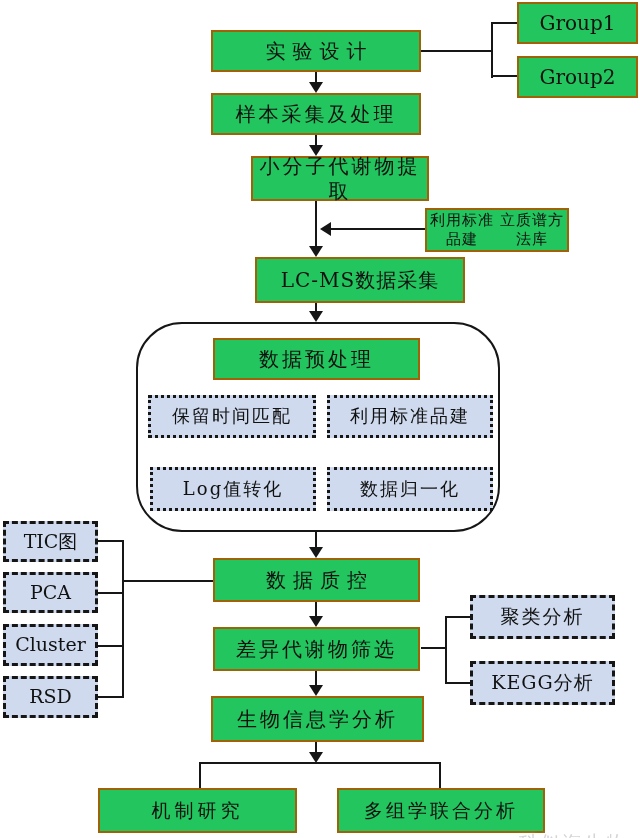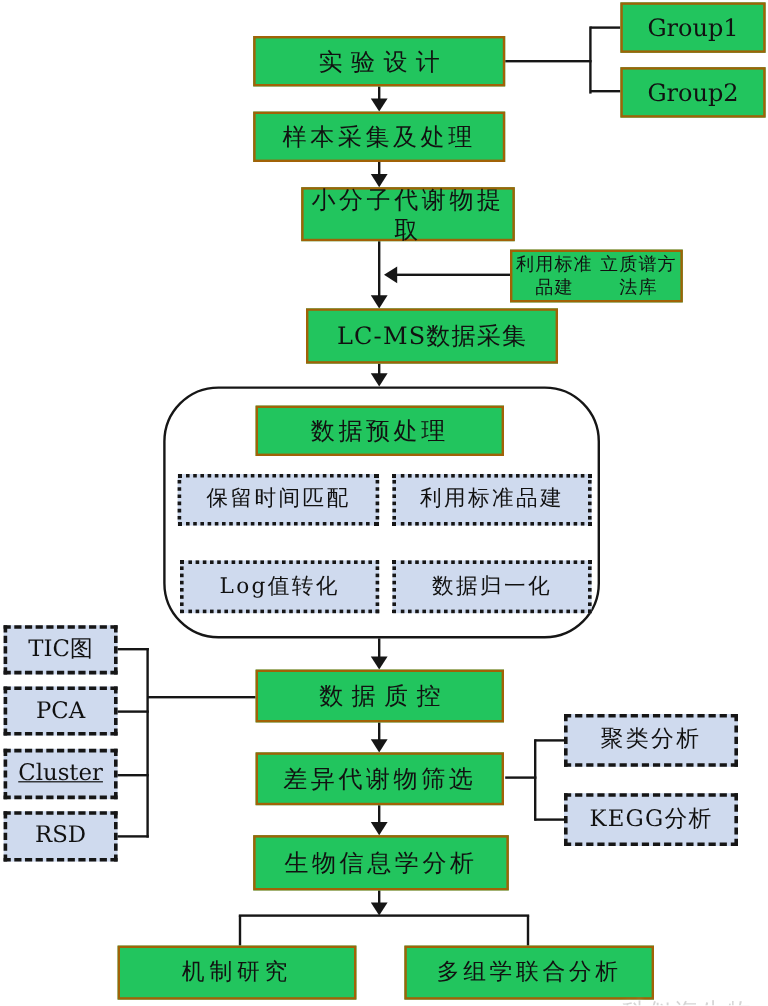--- a/index.html
+++ b/index.html
@@ -126,21 +126,21 @@
   <div class="box blue-dotted fs18" style="left:327px; top:395px; width:166px; height:43px;">利用标准品建</div>
 
   <div class="box blue-dotted fs18" style="left:150px; top:467px; width:166px; height:44px;">Log值转化</div>
 
   <div class="box blue-dotted fs18" style="left:327px; top:467px; width:166px; height:44px;">数据归一化</div>
 
   <div class="box blue-dashed fs19" style="left:3px; top:521px; width:95px; height:41px; letter-spacing:0;">TIC图</div>
 
   <div class="box blue-dashed fs19" style="left:3px; top:572px; width:95px; height:41px; letter-spacing:0;">PCA</div>
 
-  <div class="box blue-dashed fs19" style="left:3px; top:624px; width:95px; height:42px; letter-spacing:0;text-decoration:underline;">Cluster</div>
+  <div class="box blue-dashed fs19" style="left:3px; top:624px; width:95px; height:42px; letter-spacing:0;">Cluster</div>
 
   <div class="box blue-dashed fs19" style="left:3px; top:676px; width:95px; height:42px; letter-spacing:0;">RSD</div>
 
   <div class="box peach fs20 sp-wide" style="left:213px; top:558px; width:207px; height:44px;">数据质控</div>
 
   <div class="box peach fs20" style="left:213px; top:627px; width:207px; height:44px;">差异代谢物筛选</div>
 
   <div class="box blue-dashed fs19" style="left:470px; top:661px; width:145px; height:44px; letter-spacing:1px;">KEGG分析</div>
 
   <div class="box blue-dashed fs19" style="left:470px; top:595px; width:145px; height:44px;">聚类分析</div>

